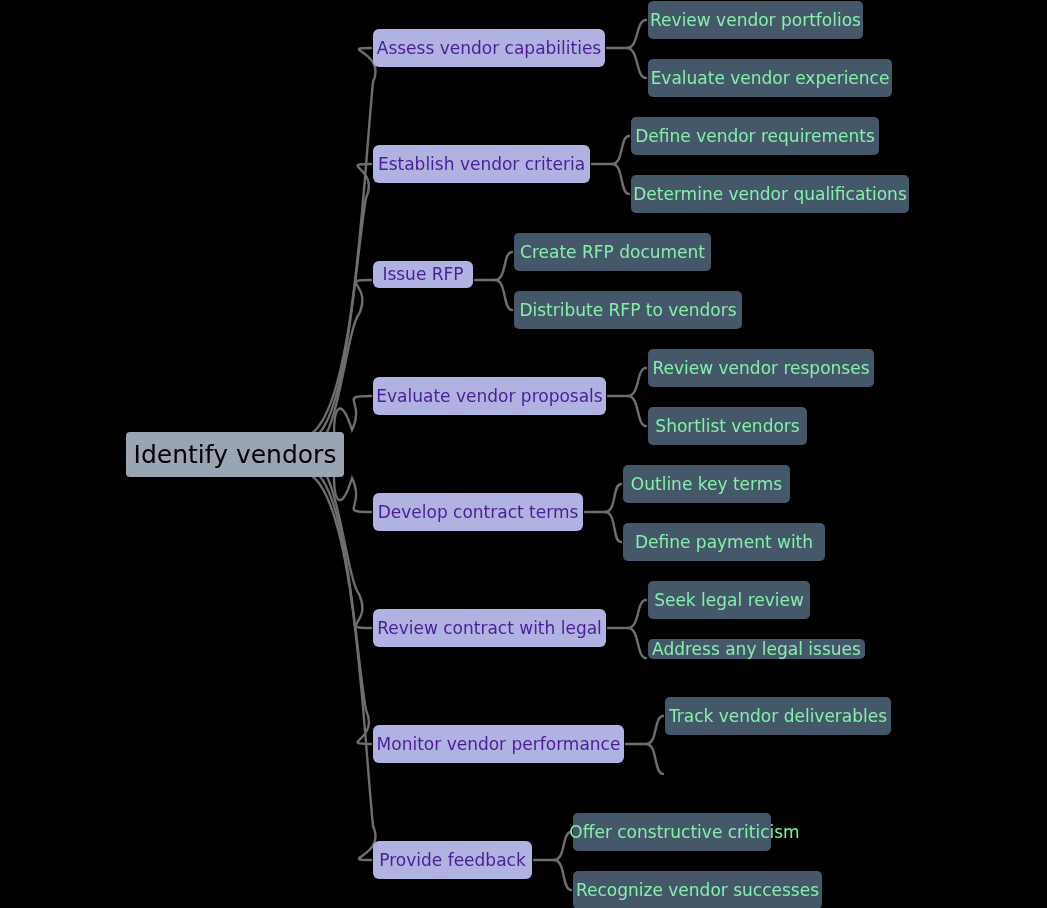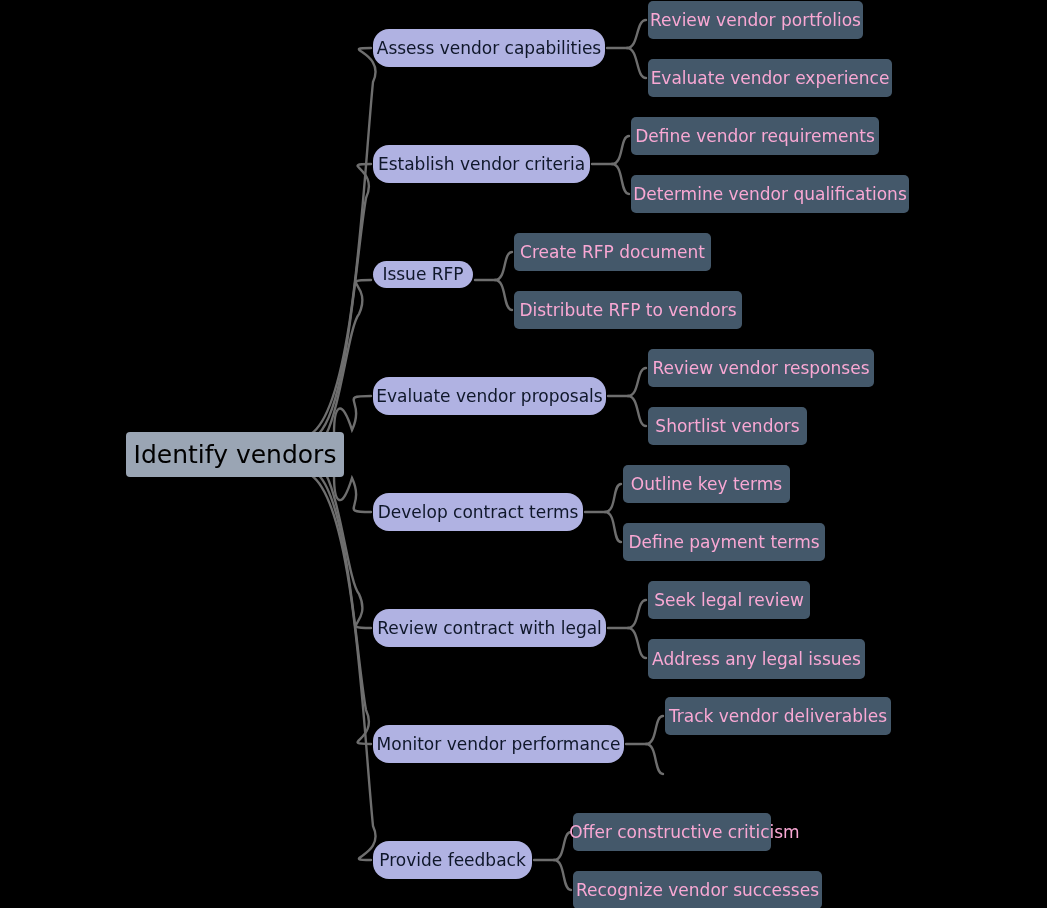--- a/index.html
+++ b/index.html
@@ -38,28 +38,28 @@
   }
   .node-root {
     background: #9aa5b4;
     color: #000000;
     border-radius: 4px;
     font-size: 25px;
     padding: 0 17px;
   }
   .node-l1 {
     background: #b0b2e2;
-    color: #0f172a;
-    border-radius: 16px;
+    color: #4c1d95;
+    border-radius: 6px;
     font-size: 17px;
     padding: 8px 14px;
   }
   .node-l2 {
     background: #44586a;
-    color: #f9a8d4;
+    color: #86efac;
     border-radius: 5px;
     font-size: 17px;
     padding: 0 14px;
   }
 </style>
 </head>
 <body>
 
 <div id="mindmap">
   <svg id="edge-layer" viewBox="0 0 1047 908" xmlns="http://www.w3.org/2000/svg">
@@ -104,22 +104,22 @@
     <div class="node node-l2" style="left: 631px; top: 117px; width: 248px; height: 38px;">Define vendor requirements</div>
     <div class="node node-l2" style="left: 631px; top: 175px; width: 278px; height: 38px;">Determine vendor qualifications</div>
     <div class="node node-l1" style="left: 373px; top: 261px; width: 100px; height: 27px;">Issue RFP</div>
     <div class="node node-l2" style="left: 514px; top: 233px; width: 197px; height: 38px;">Create RFP document</div>
     <div class="node node-l2" style="left: 514px; top: 291px; width: 228px; height: 38px;">Distribute RFP to vendors</div>
     <div class="node node-l1" style="left: 373px; top: 377px; width: 233px; height: 38px;">Evaluate vendor proposals</div>
     <div class="node node-l2" style="left: 648px; top: 349px; width: 226px; height: 38px;">Review vendor responses</div>
     <div class="node node-l2" style="left: 648px; top: 407px; width: 159px; height: 38px;">Shortlist vendors</div>
     <div class="node node-l1" style="left: 373px; top: 493px; width: 210px; height: 38px;">Develop contract terms</div>
     <div class="node node-l2" style="left: 623px; top: 465px; width: 167px; height: 38px;">Outline key terms</div>
-    <div class="node node-l2" style="left: 623px; top: 523px; width: 202px; height: 38px;">Define payment terms</div>
+    <div class="node node-l2" style="left: 623px; top: 523px; width: 202px; height: 38px;">Define payment with</div>
     <div class="node node-l1" style="left: 373px; top: 609px; width: 233px; height: 38px;">Review contract with legal</div>
     <div class="node node-l2" style="left: 648px; top: 581px; width: 162px; height: 38px;">Seek legal review</div>
-    <div class="node node-l2" style="left: 648px; top: 639px; width: 217px; height: 40px;">Address any legal issues</div>
+    <div class="node node-l2" style="left: 648px; top: 639px; width: 217px; height: 20px;">Address any legal issues</div>
     <div class="node node-l1" style="left: 373px; top: 725px; width: 251px; height: 38px;">Monitor vendor performance</div>
     <div class="node node-l2" style="left: 665px; top: 697px; width: 226px; height: 38px;">Track vendor deliverables</div>
     <div class="node node-l1" style="left: 373px; top: 841px; width: 159px; height: 38px;">Provide feedback</div>
     <div class="node node-l2" style="left: 573px; top: 813px; width: 198px; height: 38px; padding-left: 39px;">Offer constructive criticism</div>
     <div class="node node-l2" style="left: 573px; top: 871px; width: 249px; height: 38px;">Recognize vendor successes</div>
   </div>
 
 </body></html>

